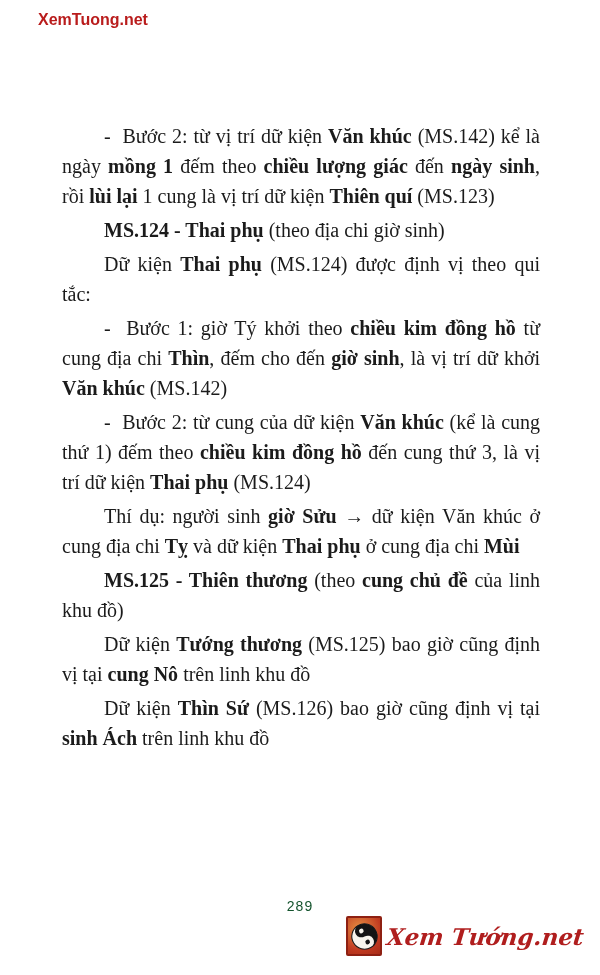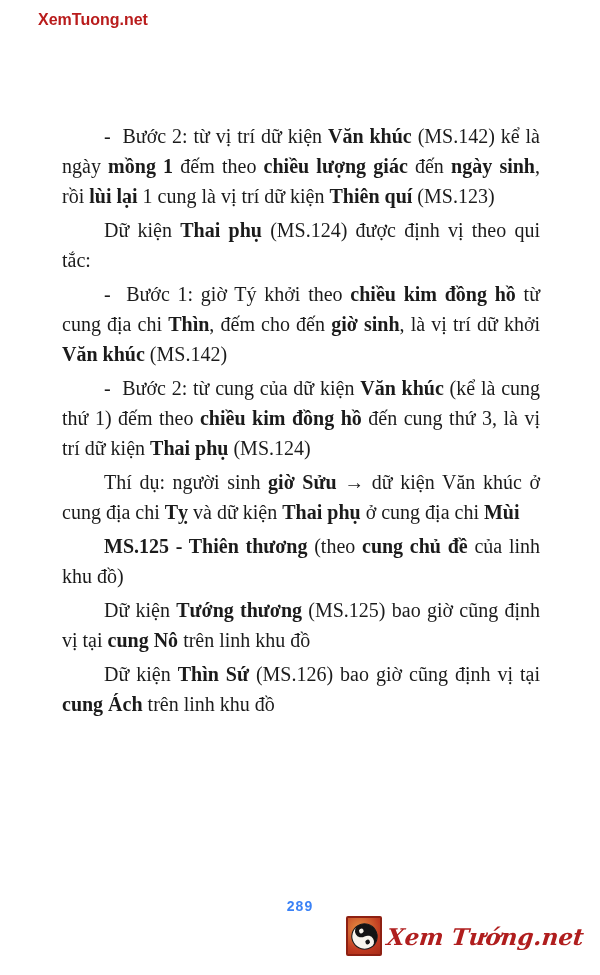--- a/index.html
+++ b/index.html
@@ -23,21 +23,21 @@
     color:#1b1b1b;
     text-align:justify;
     margin-top:37px;
   }
   .para { margin:0 0 4px 0; text-indent:42px; }
   .para b { font-weight:bold; }
   .page-number {
     position:absolute; top:898px; left:0; width:600px;
     text-align:center;
     font-family:"Liberation Sans", sans-serif;
-    font-size:14px; font-weight:bold; color:#3b82f6;
+    font-size:14px; font-weight:normal; color:#14532d;
     letter-spacing:1px;
   }
   .logo {
     position:absolute; right:16px; top:916px;
     display:flex; align-items:center; gap:5px;
     cursor:pointer;
   }
   .logo-box {
     width:36px; height:40px; box-sizing:border-box;
     background:radial-gradient(circle at 35% 30%, #e69043, #c03a20 65%, #a82c18);
@@ -53,27 +53,28 @@
     white-space:nowrap;
   }
 </style>
 </head>
 <body>
 
 <a class="watermark">XemTuong.net</a>
 
 <div class="text-block">
     <p class="para"><span>-&nbsp;&nbsp;Bước 2: từ vị trí dữ kiện </span><b>Văn khúc</b><span> (MS.142) kể là ngày </span><b>mồng 1</b><span> đếm theo </span><b>chiều lượng giác</b><span> đến </span><b>ngày sinh</b><span>, rồi </span><b>lùi lại</b><span> 1 cung là vị trí dữ kiện </span><b>Thiên quí</b><span> (MS.123)</span></p>
+    <p class="para heading"><b>MS.124 - Thai phụ</b><span> (theo địa chi giờ sinh)</span></p>
     <p class="para"><span>Dữ kiện </span><b>Thai phụ</b><span> (MS.124) được định vị theo qui tắc:</span></p>
     <p class="para"><span>-&nbsp;&nbsp;Bước 1: giờ Tý khởi theo </span><b>chiều kim đồng hồ</b><span> từ cung địa chi </span><b>Thìn</b><span>, đếm cho đến </span><b>giờ sinh</b><span>, là vị trí dữ khởi </span><b>Văn khúc</b><span> (MS.142)</span></p>
     <p class="para"><span>-&nbsp;&nbsp;Bước 2: từ cung của dữ kiện </span><b>Văn khúc</b><span> (kể là cung thứ 1) đếm theo </span><b>chiều kim đồng hồ</b><span> đến cung thứ 3, là vị trí dữ kiện </span><b>Thai phụ</b><span> (MS.124)</span></p>
     <p class="para"><span>Thí dụ: người sinh </span><b>giờ Sửu</b><span> → dữ kiện Văn khúc ở cung địa chi </span><b>Tỵ</b><span> và dữ kiện </span><b>Thai phụ</b><span> ở cung địa chi </span><b>Mùi</b></p>
     <p class="para heading"><b>MS.125 - Thiên thương</b><span> (theo </span><b>cung chủ đề</b><span> của linh khu đồ)</span></p>
     <p class="para"><span>Dữ kiện </span><b>Tướng thương</b><span> (MS.125) bao giờ cũng định vị tại </span><b>cung Nô</b><span> trên linh khu đồ</span></p>
-    <p class="para"><span>Dữ kiện </span><b>Thìn Sứ</b><span> (MS.126) bao giờ cũng định vị tại </span><b>cung Ách</b><span> trên linh khu đồ</span></p>
+    <p class="para"><span>Dữ kiện </span><b>Thìn Sứ</b><span> (MS.126) bao giờ cũng định vị tại </span><b>sinh Ách</b><span> trên linh khu đồ</span></p>
   </div>
 
 <div class="page-number">289</div>
 
 <div class="logo">
   <span class="logo-box">
     <svg viewBox="0 0 100 100" width="27" height="27" aria-hidden="true">
       <circle cx="50" cy="50" r="47" fill="#f7f4ec" stroke="#1a1a1a" stroke-width="4"></circle>
       <path d="M50 3 a47 47 0 0 1 0 94 a23.5 23.5 0 0 0 0 -47 a23.5 23.5 0 0 1 0 -47 Z" fill="#141414"></path>
       <circle cx="50" cy="26.5" r="8.5" fill="#f7f4ec"></circle>

